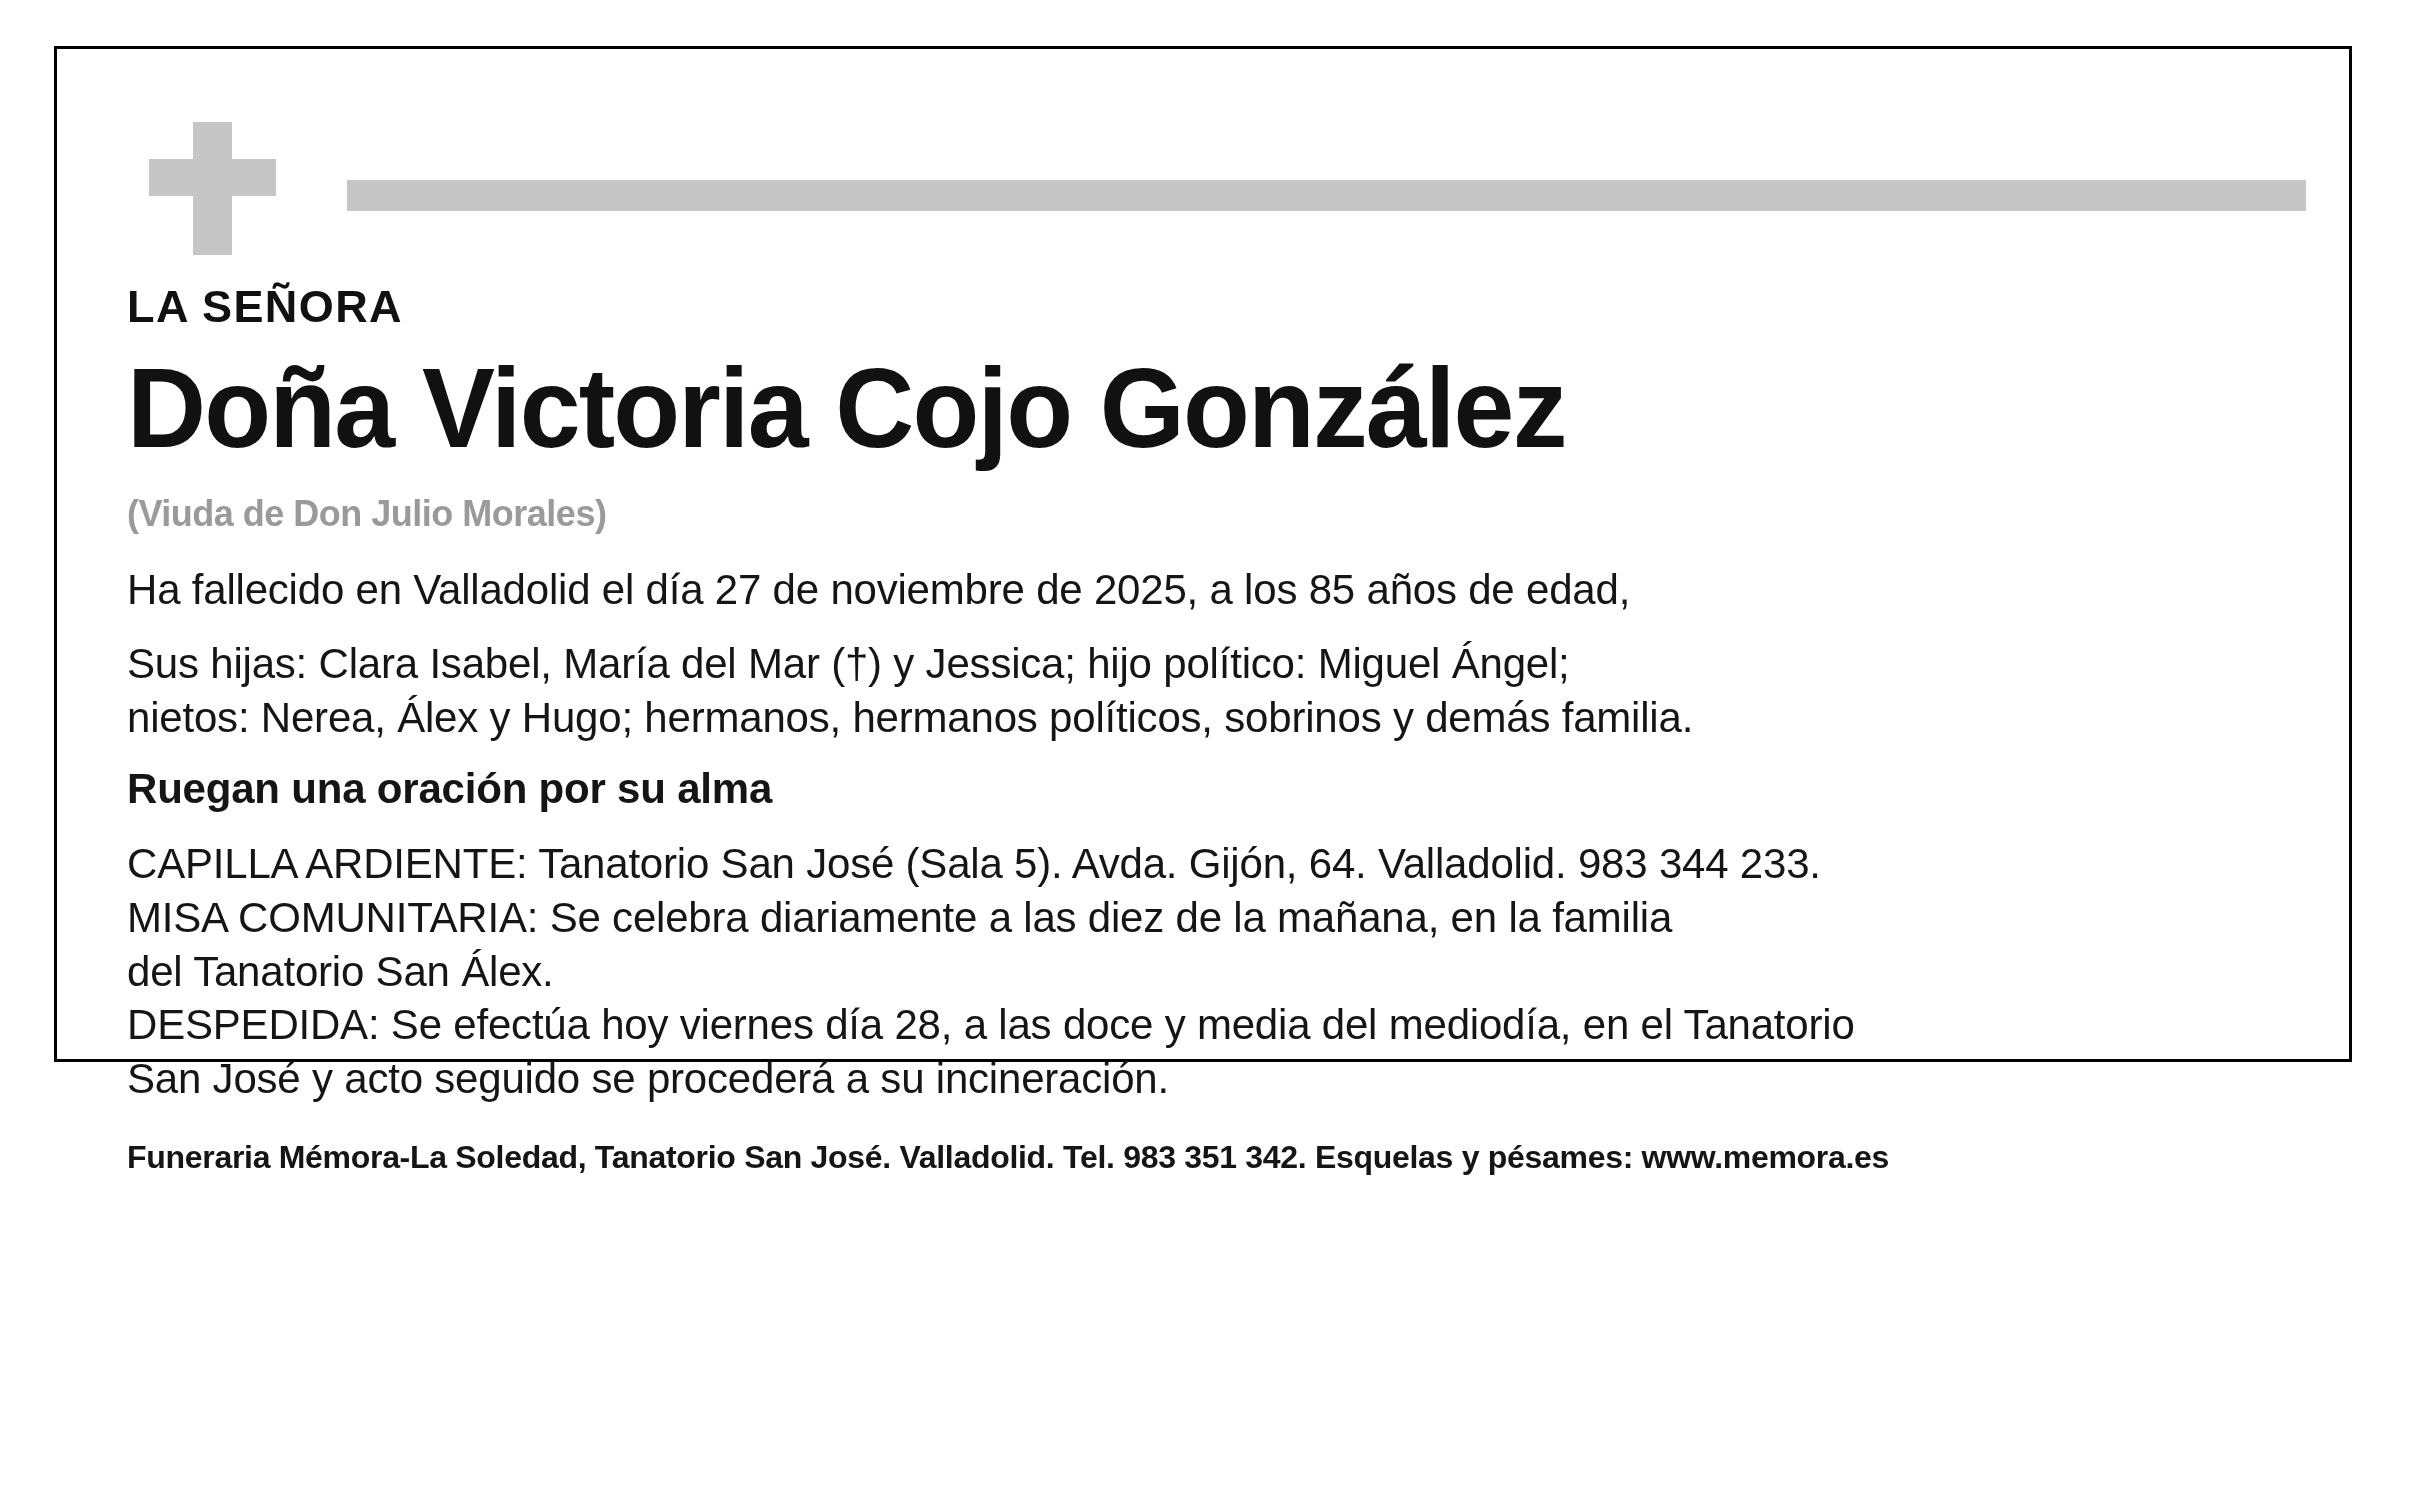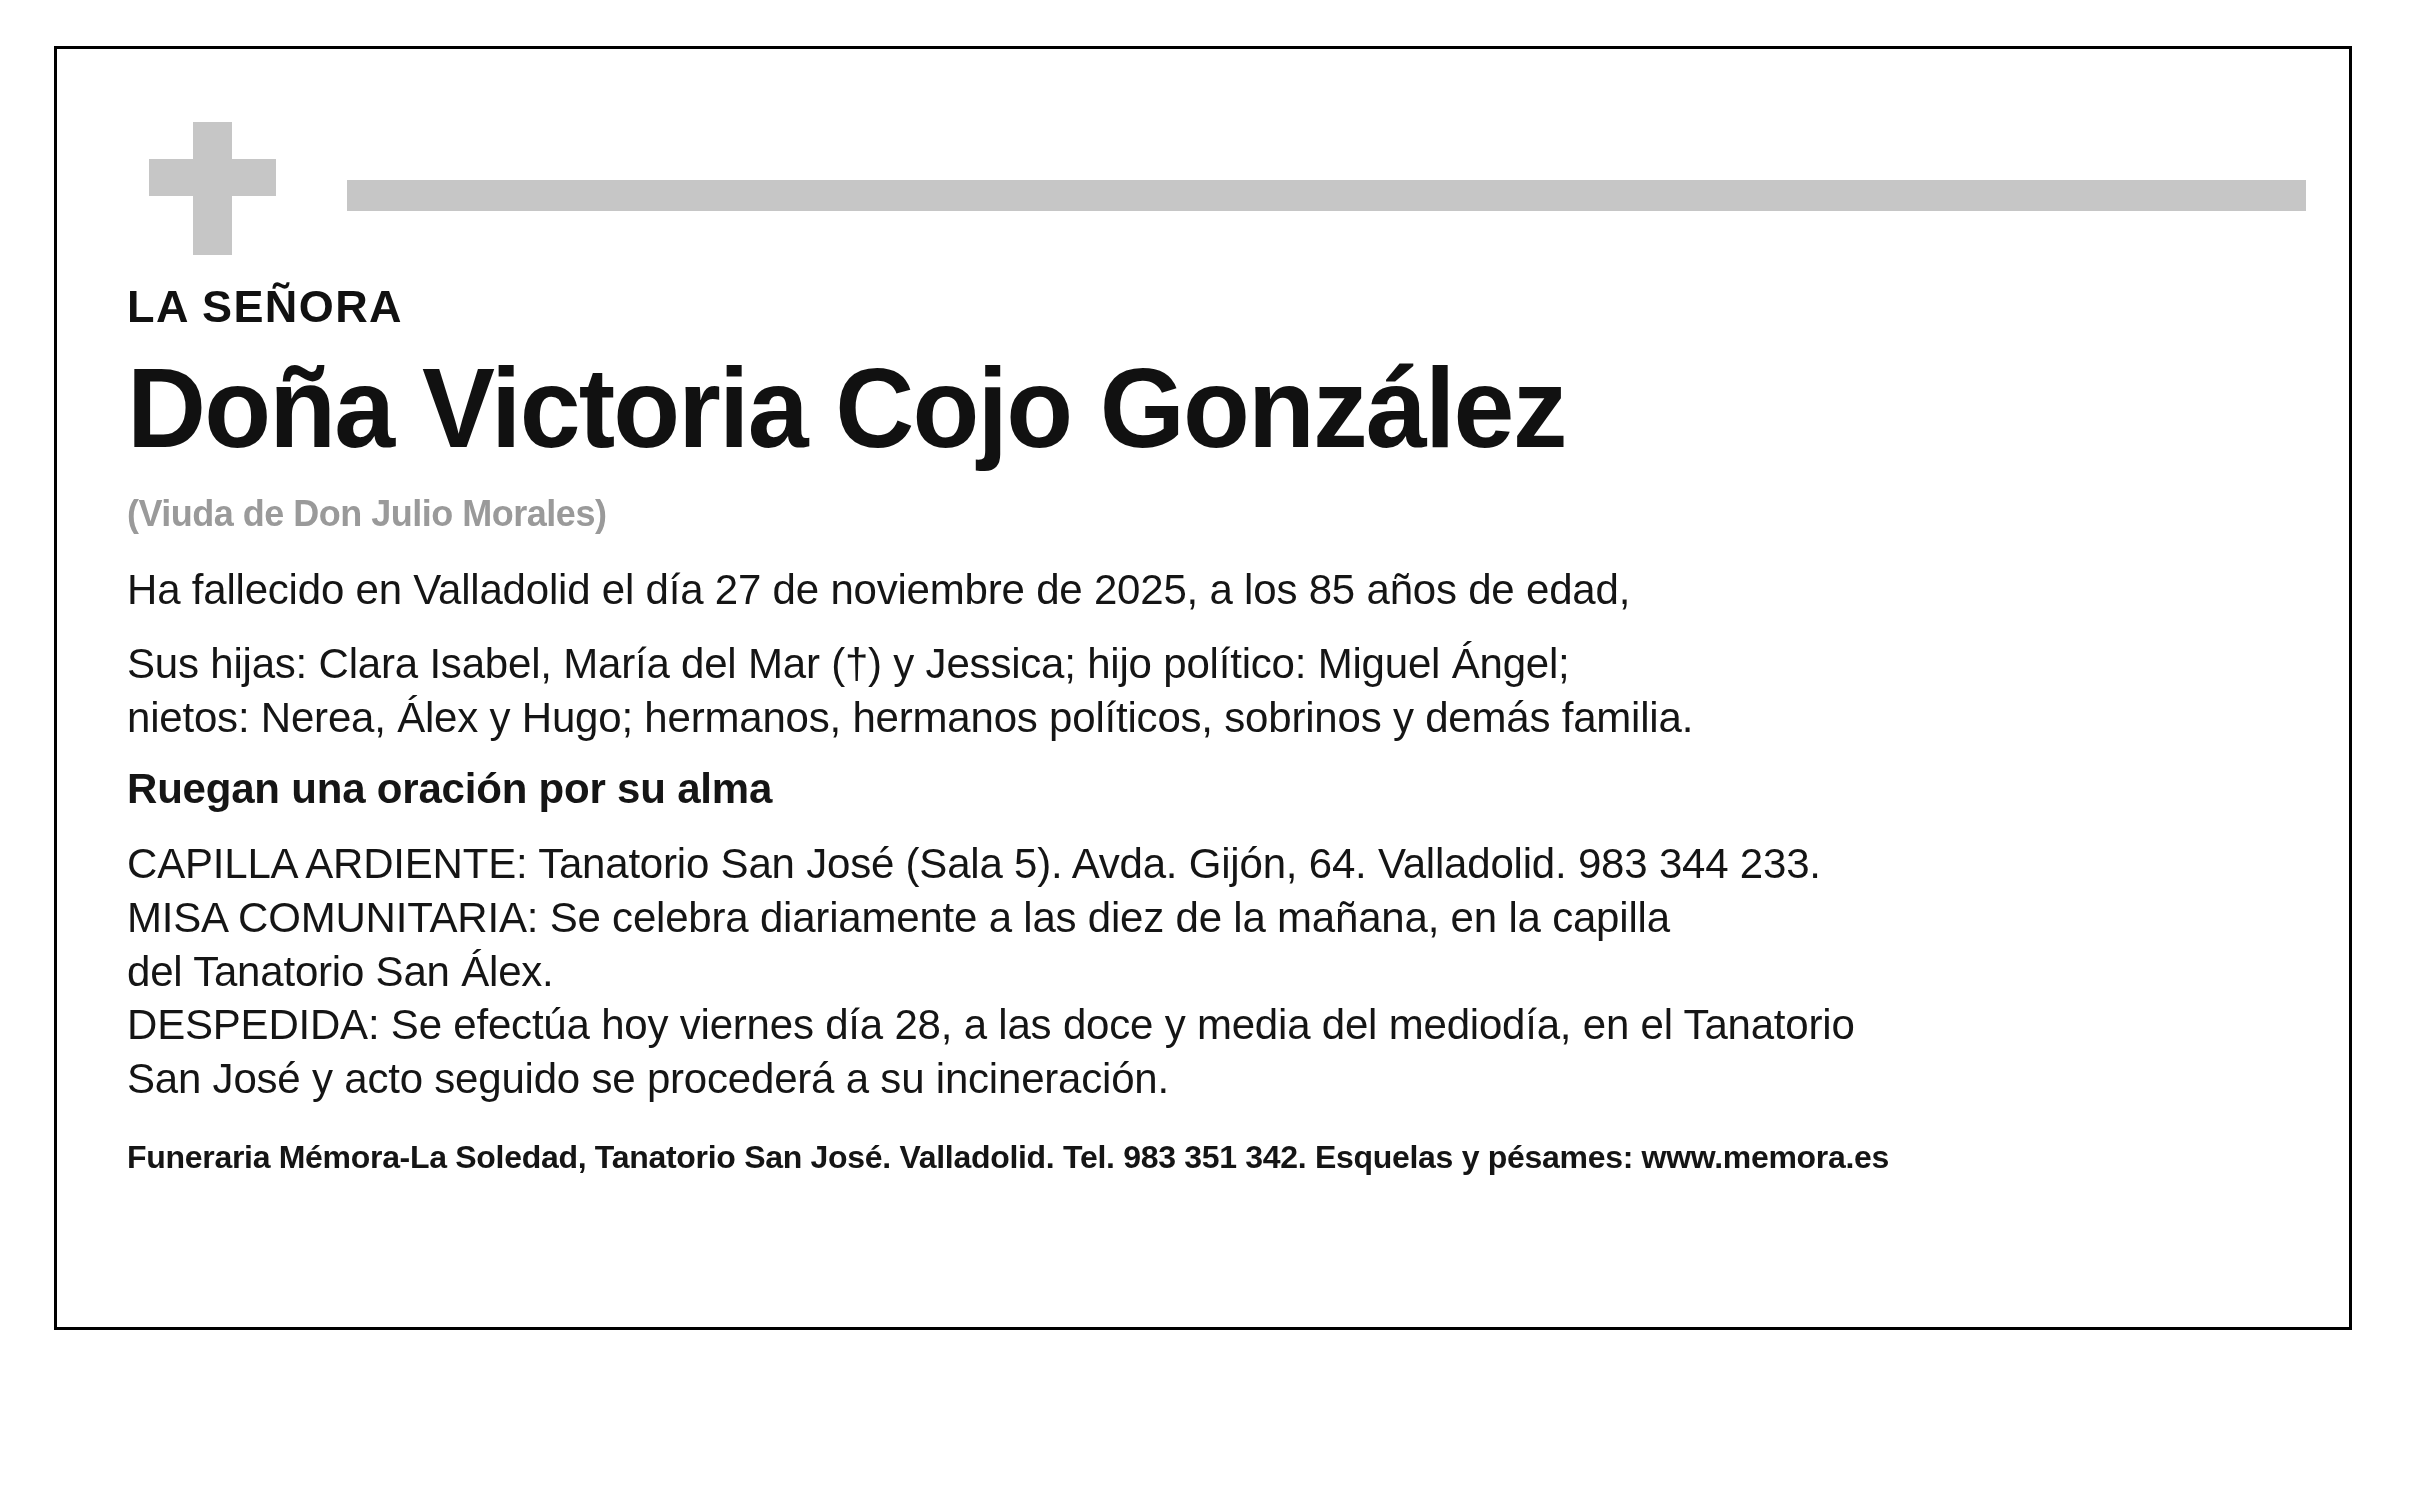--- a/index.html
+++ b/index.html
@@ -12,21 +12,21 @@
     height: 1509px;
     font-family: "Liberation Sans", sans-serif;
     -webkit-font-smoothing: antialiased;
   }
 
   .obituary-frame {
     position: absolute;
     left: 54px;
     top: 46px;
     width: 2298px;
-    height: 1284px;
+    height: 1016px;
     border: 3.9px solid #000000;
     box-sizing: border-box;
     background: #ffffff;
   }
 
   .obituary-inner {
     position: absolute;
     left: 70px;
     top: 54px;
     right: 39px;
@@ -139,21 +139,21 @@
     <div class="body-block">
       <p class="body-text">Ha fallecido en Valladolid el día 27 de noviembre de 2025, a los 85 años de edad,</p>
 
 
       <p class="body-text gap-mid">Sus hijas: Clara Isabel, María del Mar (†) y Jessica; hijo político: Miguel Ángel;</p>
       <p class="body-text">nietos: Nerea, Álex y Hugo; hermanos, hermanos políticos, sobrinos y demás familia.</p>
 
       <p class="body-text strong gap-small">Ruegan una oración por su alma</p>
 
       <p class="body-text gap-mid">CAPILLA ARDIENTE: Tanatorio San José (Sala 5). Avda. Gijón, 64. Valladolid. 983 344 233.</p>
-      <p class="body-text">MISA COMUNITARIA: Se celebra diariamente a las diez de la mañana, en la capilla</p>
+      <p class="body-text">MISA COMUNITARIA: Se celebra diariamente a las diez de la mañana, en la familia</p>
       <p class="body-text">del Tanatorio San Álex.</p>
       <p class="body-text">DESPEDIDA: Se efectúa hoy viernes día 28, a las doce y media del mediodía, en el Tanatorio</p>
       <p class="body-text">San José y acto seguido se procederá a su incineración.</p>
     </div>
 
     <p class="footer-line">Funeraria Mémora-La Soledad, Tanatorio San José. Valladolid. Tel. 983 351 342. Esquelas y pésames: www.memora.es</p>
 
   </div>
 </div>
 

